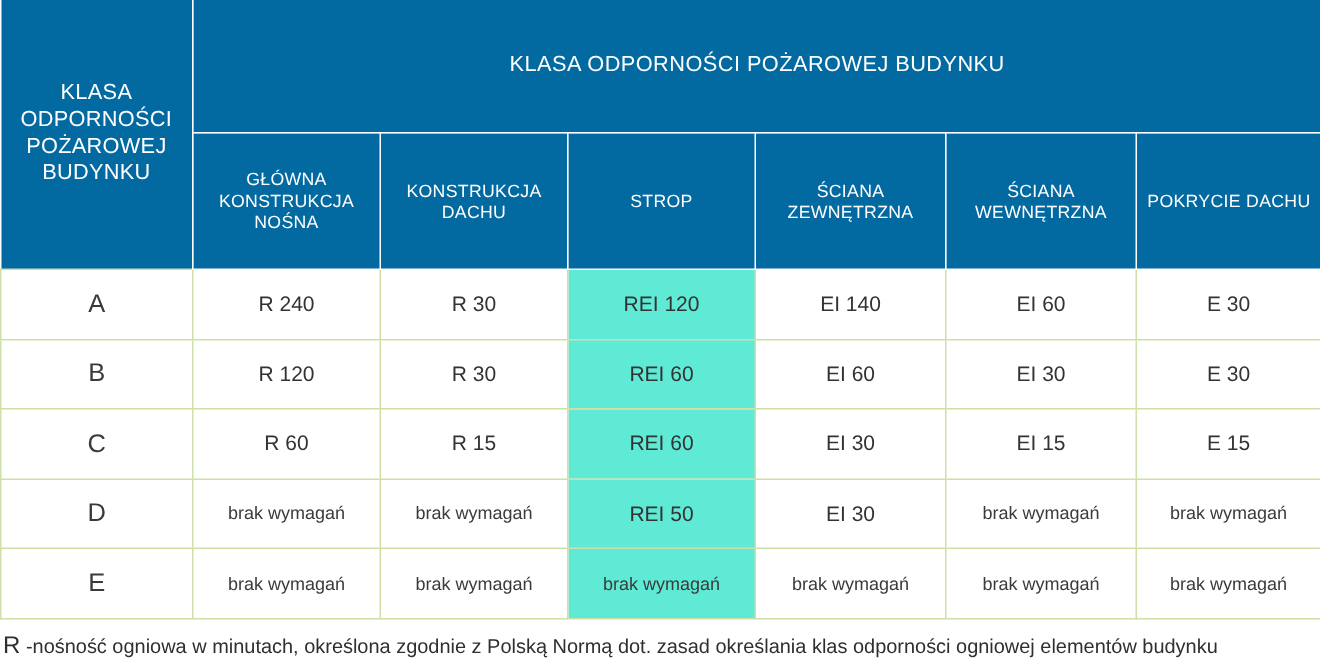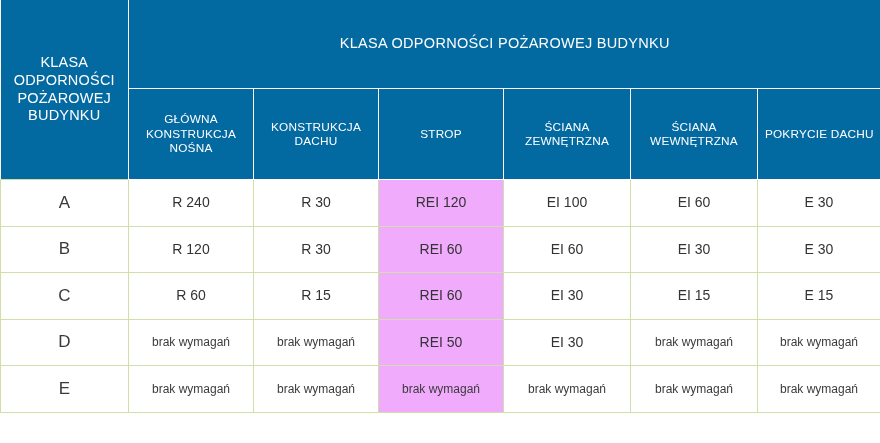--- a/index.html
+++ b/index.html
@@ -84,21 +84,21 @@
     line-height: 1.2;
   }
   tbody tr td:first-child { border-left: 1px solid #cfdfa8; }
   tbody tr td:last-child  { border-right: 1px solid #cfdfa8; }
 
   td.class-cell {
     font-size: 17px;
     color: #3a3a3a;
   }
   td.highlight {
-    background: #f0abfc;
+    background: #5eead4;
   }
   td.none-req {
     font-size: 12px;
     color: #3b3b3b;
   }
 
   
   .footnotes {
     margin-top: 6px;
     padding-left: 2px;
@@ -144,21 +144,21 @@
         <th class="sub-head last">POKRYCIE DACHU</th>
       </tr>
     </thead>
 
     <tbody>
       <tr>
         <td class="class-cell">A</td>
         <td>R 240</td>
         <td>R 30</td>
         <td class="highlight">REI 120</td>
-        <td>EI 100</td>
+        <td>EI 140</td>
         <td>EI 60</td>
         <td>E 30</td>
       </tr>
 
       <tr>
         <td class="class-cell">B</td>
         <td>R 120</td>
         <td>R 30</td>
         <td class="highlight">REI 60</td>
         <td>EI 60</td>
@@ -191,14 +191,21 @@
         <td class="none-req">brak wymagań</td>
         <td class="none-req">brak wymagań</td>
         <td class="highlight none-req">brak wymagań</td>
         <td class="none-req">brak wymagań</td>
         <td class="none-req">brak wymagań</td>
         <td class="none-req">brak wymagań</td>
       </tr>
     </tbody>
   </table>
 
+  <div class="footnotes">
+    <div class="fn-line">
+      <span class="fn-key">R</span>
+      <span>-nośność ogniowa w minutach, określona zgodnie z Polską Normą dot. zasad określania klas odporności ogniowej elementów budynku</span>
+    </div>
+
+  </div>
 
 </div>
 
 </body></html>

